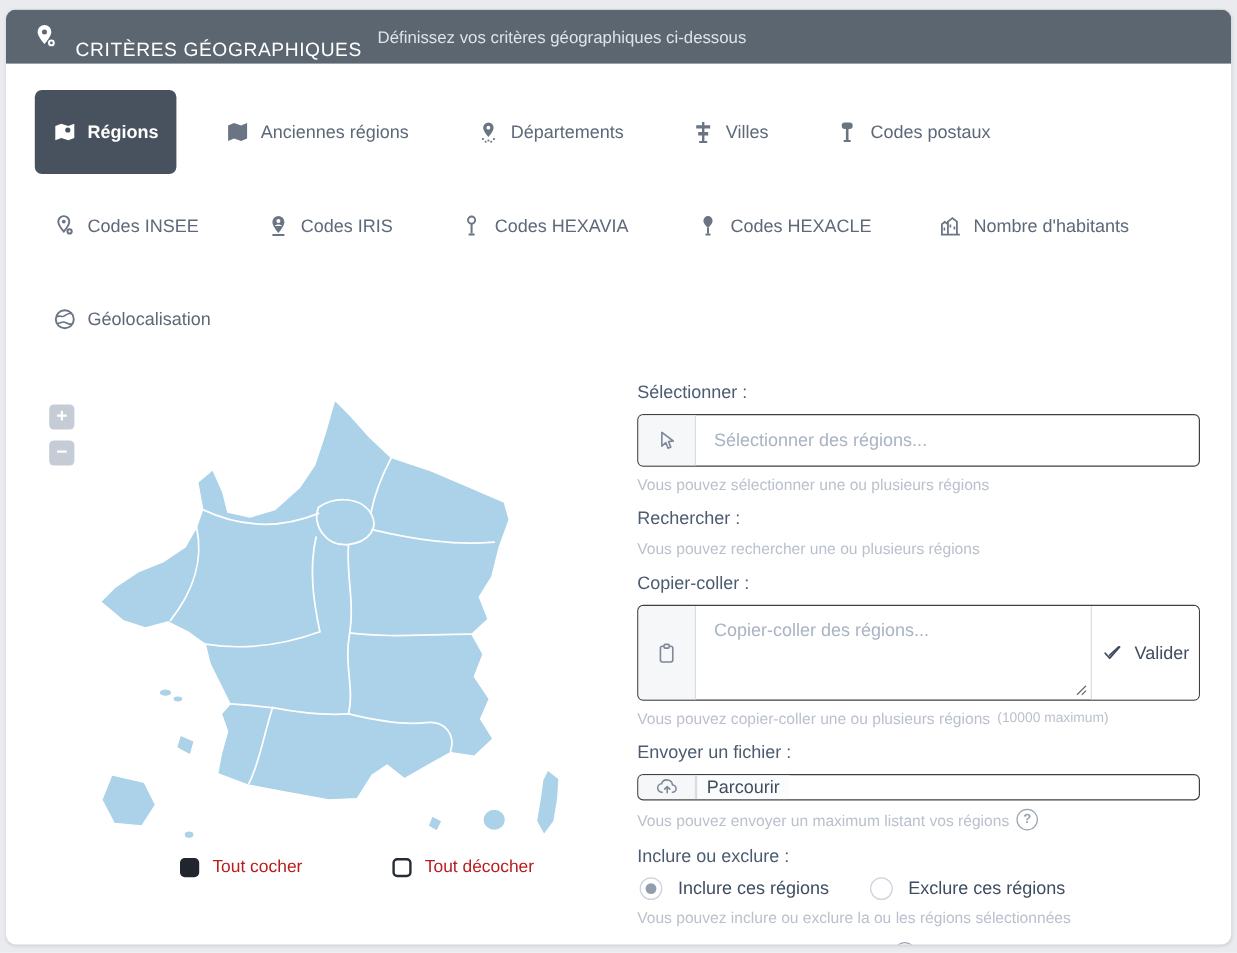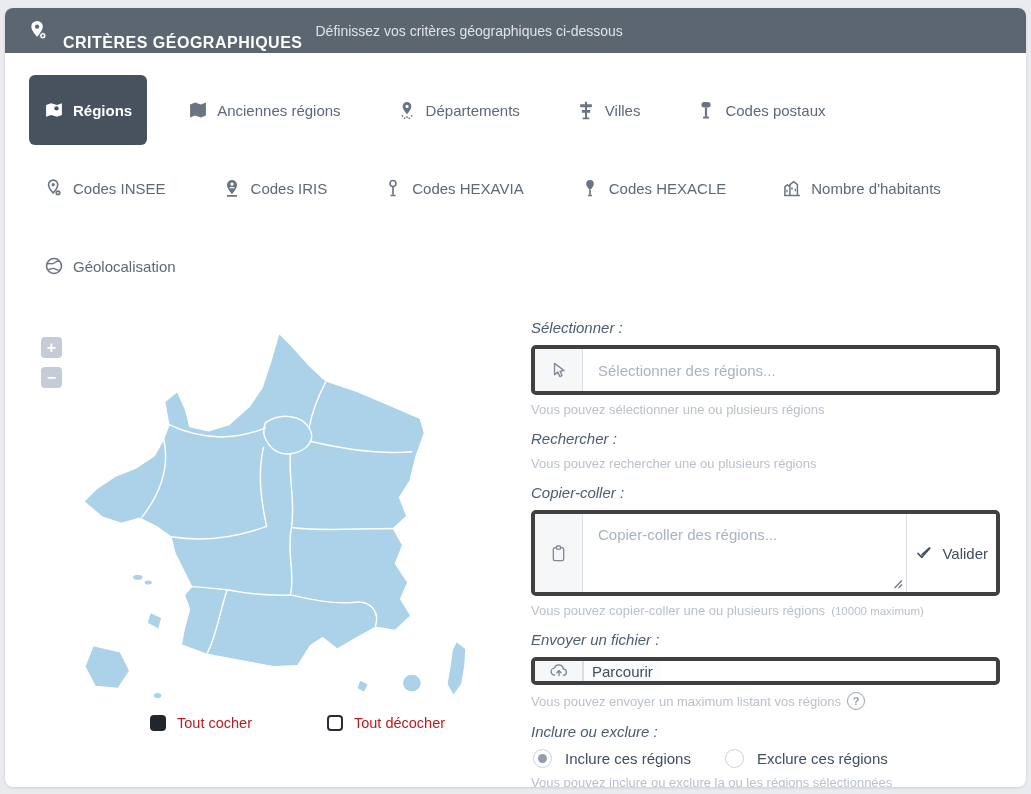--- a/index.html
+++ b/index.html
@@ -12,21 +12,21 @@
   .card{
     margin:8px 5px 0;height:779px;background:#ffffff;
     border-radius:8px;overflow:hidden;box-sizing:border-box;
     box-shadow:0 1px 3px rgba(0,0,0,.12);
   }
   
   .hdr{
     height:45px;background:#5c6671;display:flex;align-items:center;
     padding:0 22px;gap:13px;color:#fff;
   }
-  .hdr .title{font-weight:bold;font-size:16px;letter-spacing:.5px;margin-top:24px;}
+  .hdr .title{font-weight:normal;font-size:16px;letter-spacing:.5px;margin-top:24px;}
   .hdr .subtitle{font-size:14px;color:#dfe3e8;}
   .hdr svg{flex-shrink:0;}
   
   .tabs{
     display:flex;flex-wrap:wrap;align-items:center;
     padding:22px 24px 4px 24px;column-gap:26px;row-gap:8px;
   }
   .tab{
     display:flex;align-items:center;gap:9px;
     padding:25px 15px;border-radius:6px;font-size:15px;
@@ -47,23 +47,23 @@
   .zoom-in{top:26px;} .zoom-out{top:56px;}
   .map-svg{display:block;margin:12px 0 0 26px;width:436px;height:384px;}
   .check-row{display:flex;gap:64px;margin:8px 0 0 104px;align-items:center;}
   .check-item{display:flex;align-items:center;gap:11px;font-size:14.5px;color:#b91c1c;cursor:pointer;margin-left:11px;}
   .cbox{width:16px;height:16px;border-radius:4px;box-sizing:border-box;}
   .cbox.filled{background:#20252e;}
   .cbox.empty{background:#fff;border:2px solid #262c36;}
   
   .form-col{flex:1;padding:8px 0 0 28px;}
   .section{margin-bottom:13px;}
-  .flabel{color:#4c5c70;font-size:15px;margin-bottom:9px;display:flex;align-items:center;gap:8px;font-style:italic;}
+  .flabel{color:#4c5c70;font-size:15px;margin-bottom:9px;display:flex;align-items:center;gap:8px;}
   .igroup{
-    display:flex;align-items:stretch;border:4px solid #404040;border-radius:5px;
+    display:flex;align-items:stretch;border:1px solid #404040;border-radius:5px;
     background:#fff;overflow:hidden;
   }
   .prefix{
     width:47px;flex-shrink:0;background:#f6f7f9;border-right:1px solid #d9dde4;
     display:flex;align-items:center;justify-content:center;color:#7e8898;
   }
   .igroup input{
     border:none;outline:none;flex:1;min-width:0;padding:0 15px;height:42px;
     font-size:15px;color:#3e4a5b;font-family:"Liberation Sans", sans-serif;background:transparent;
   }

